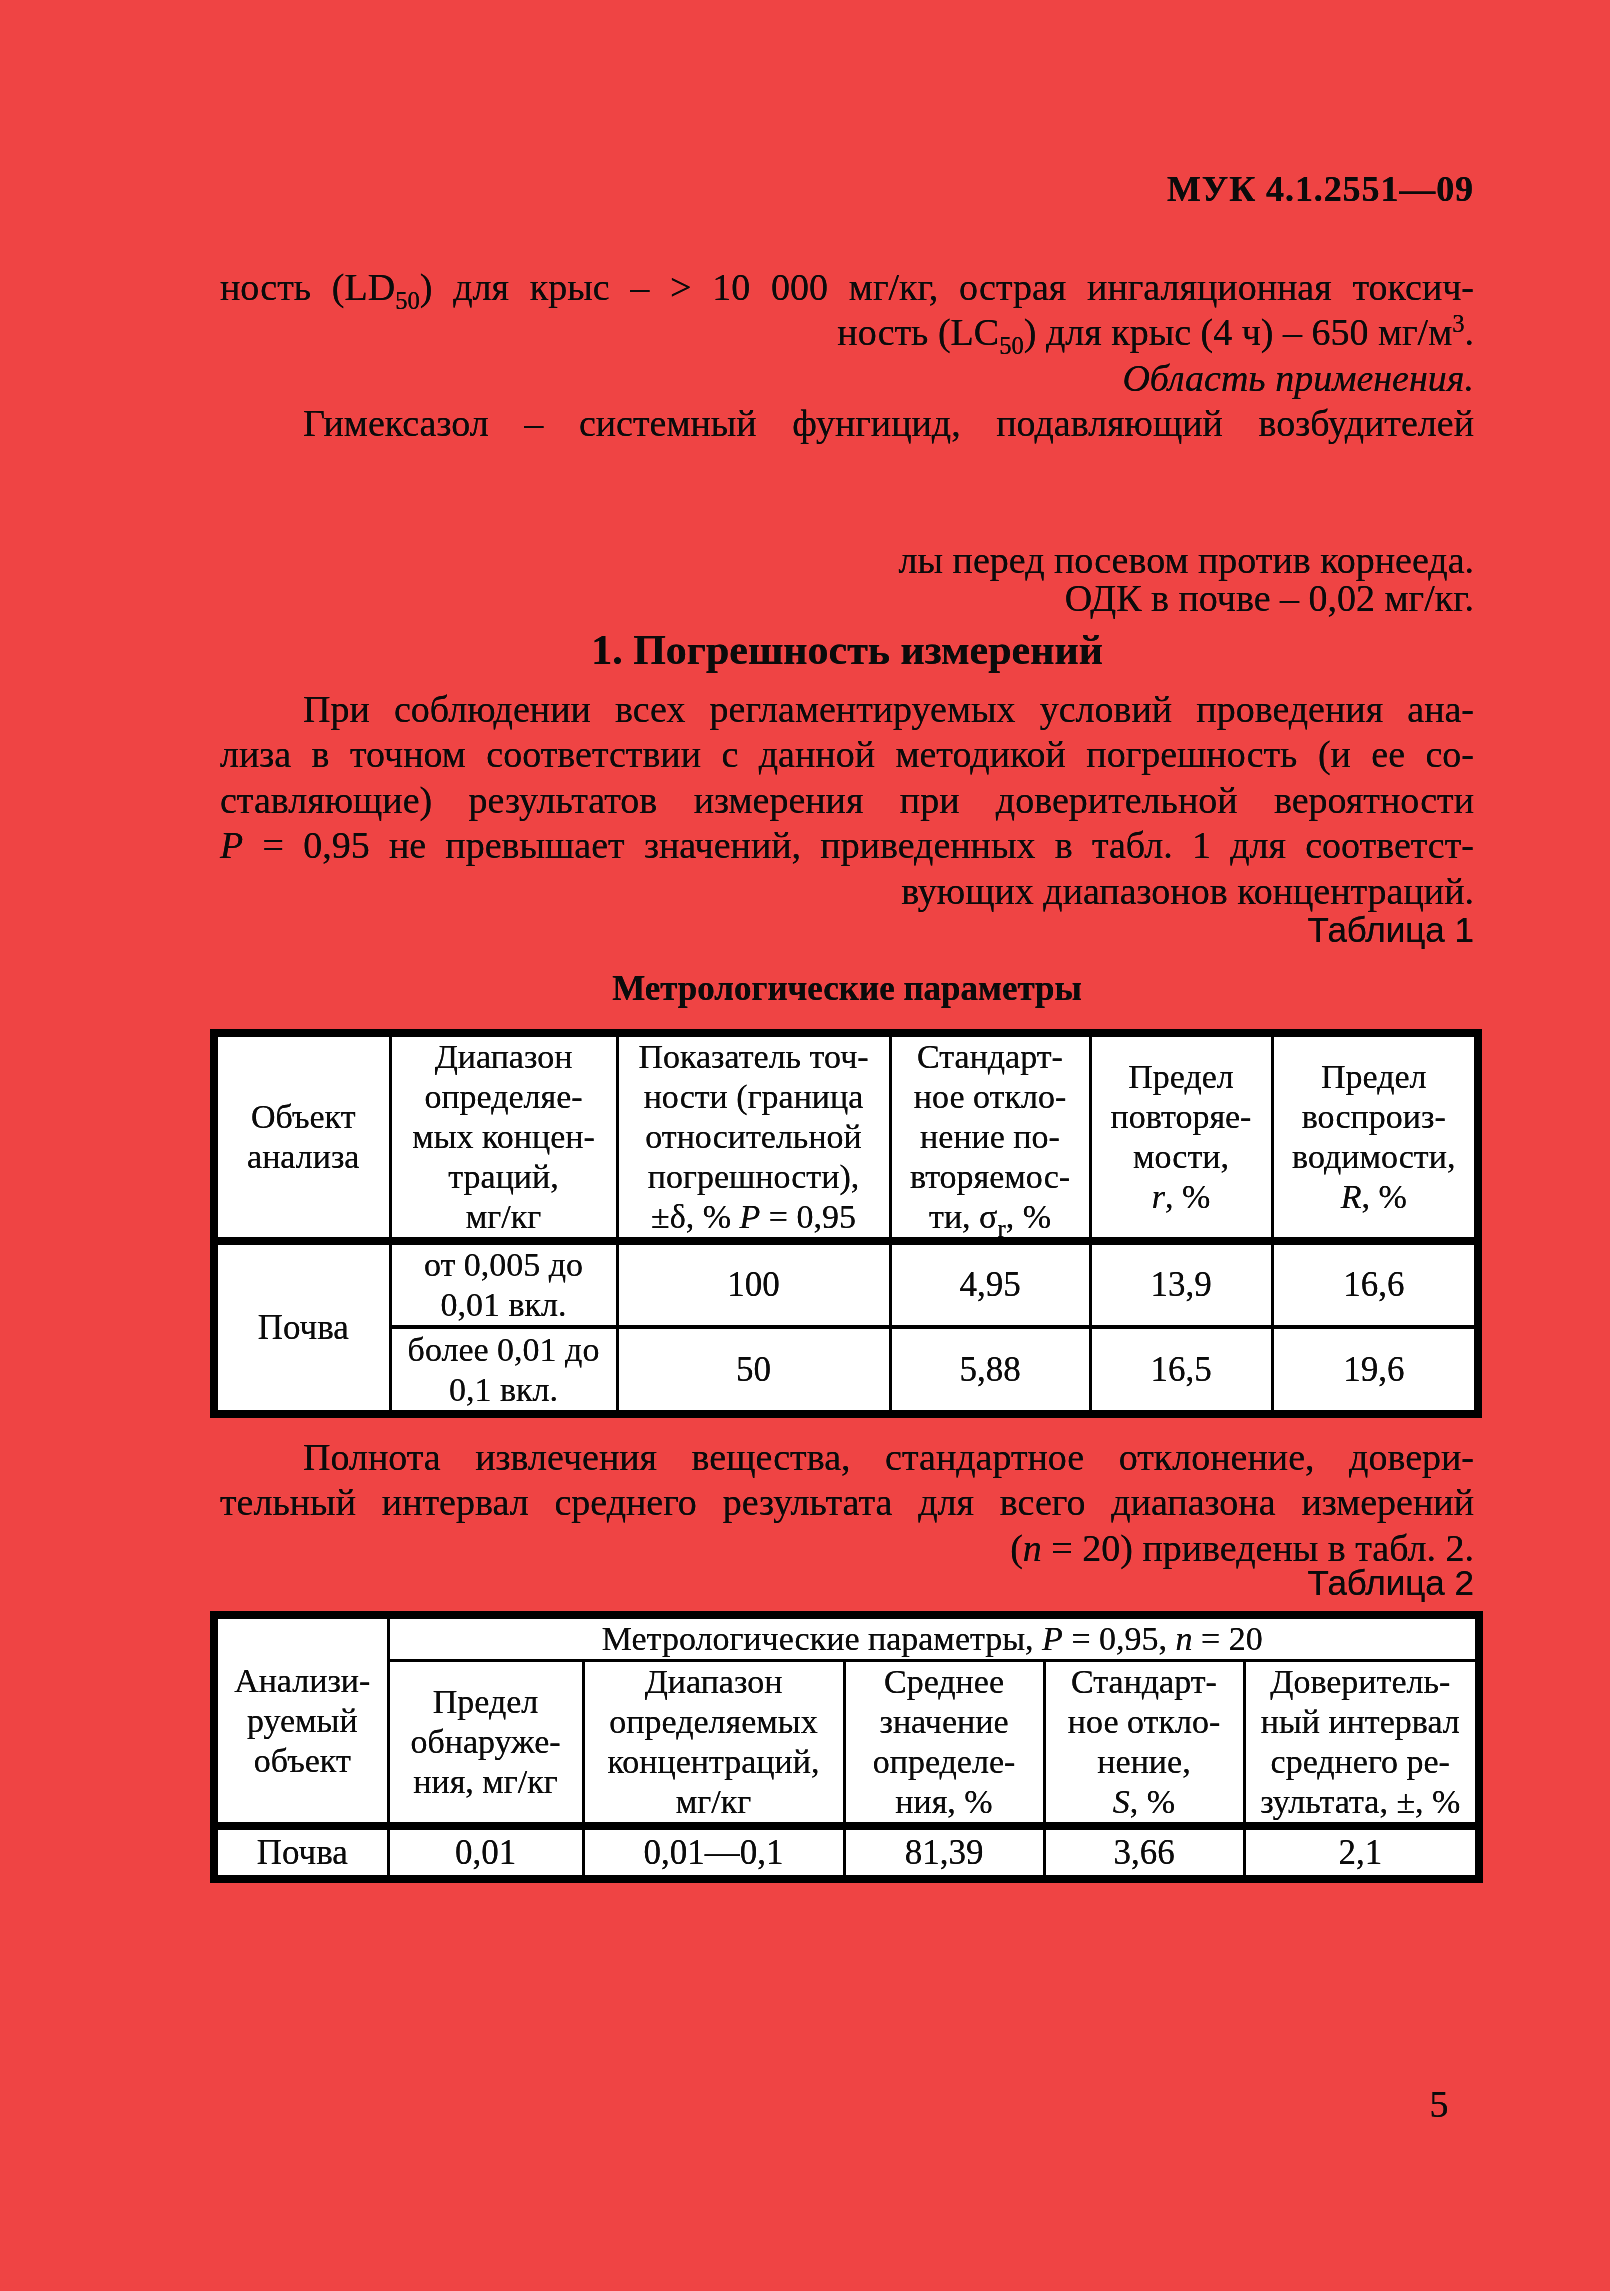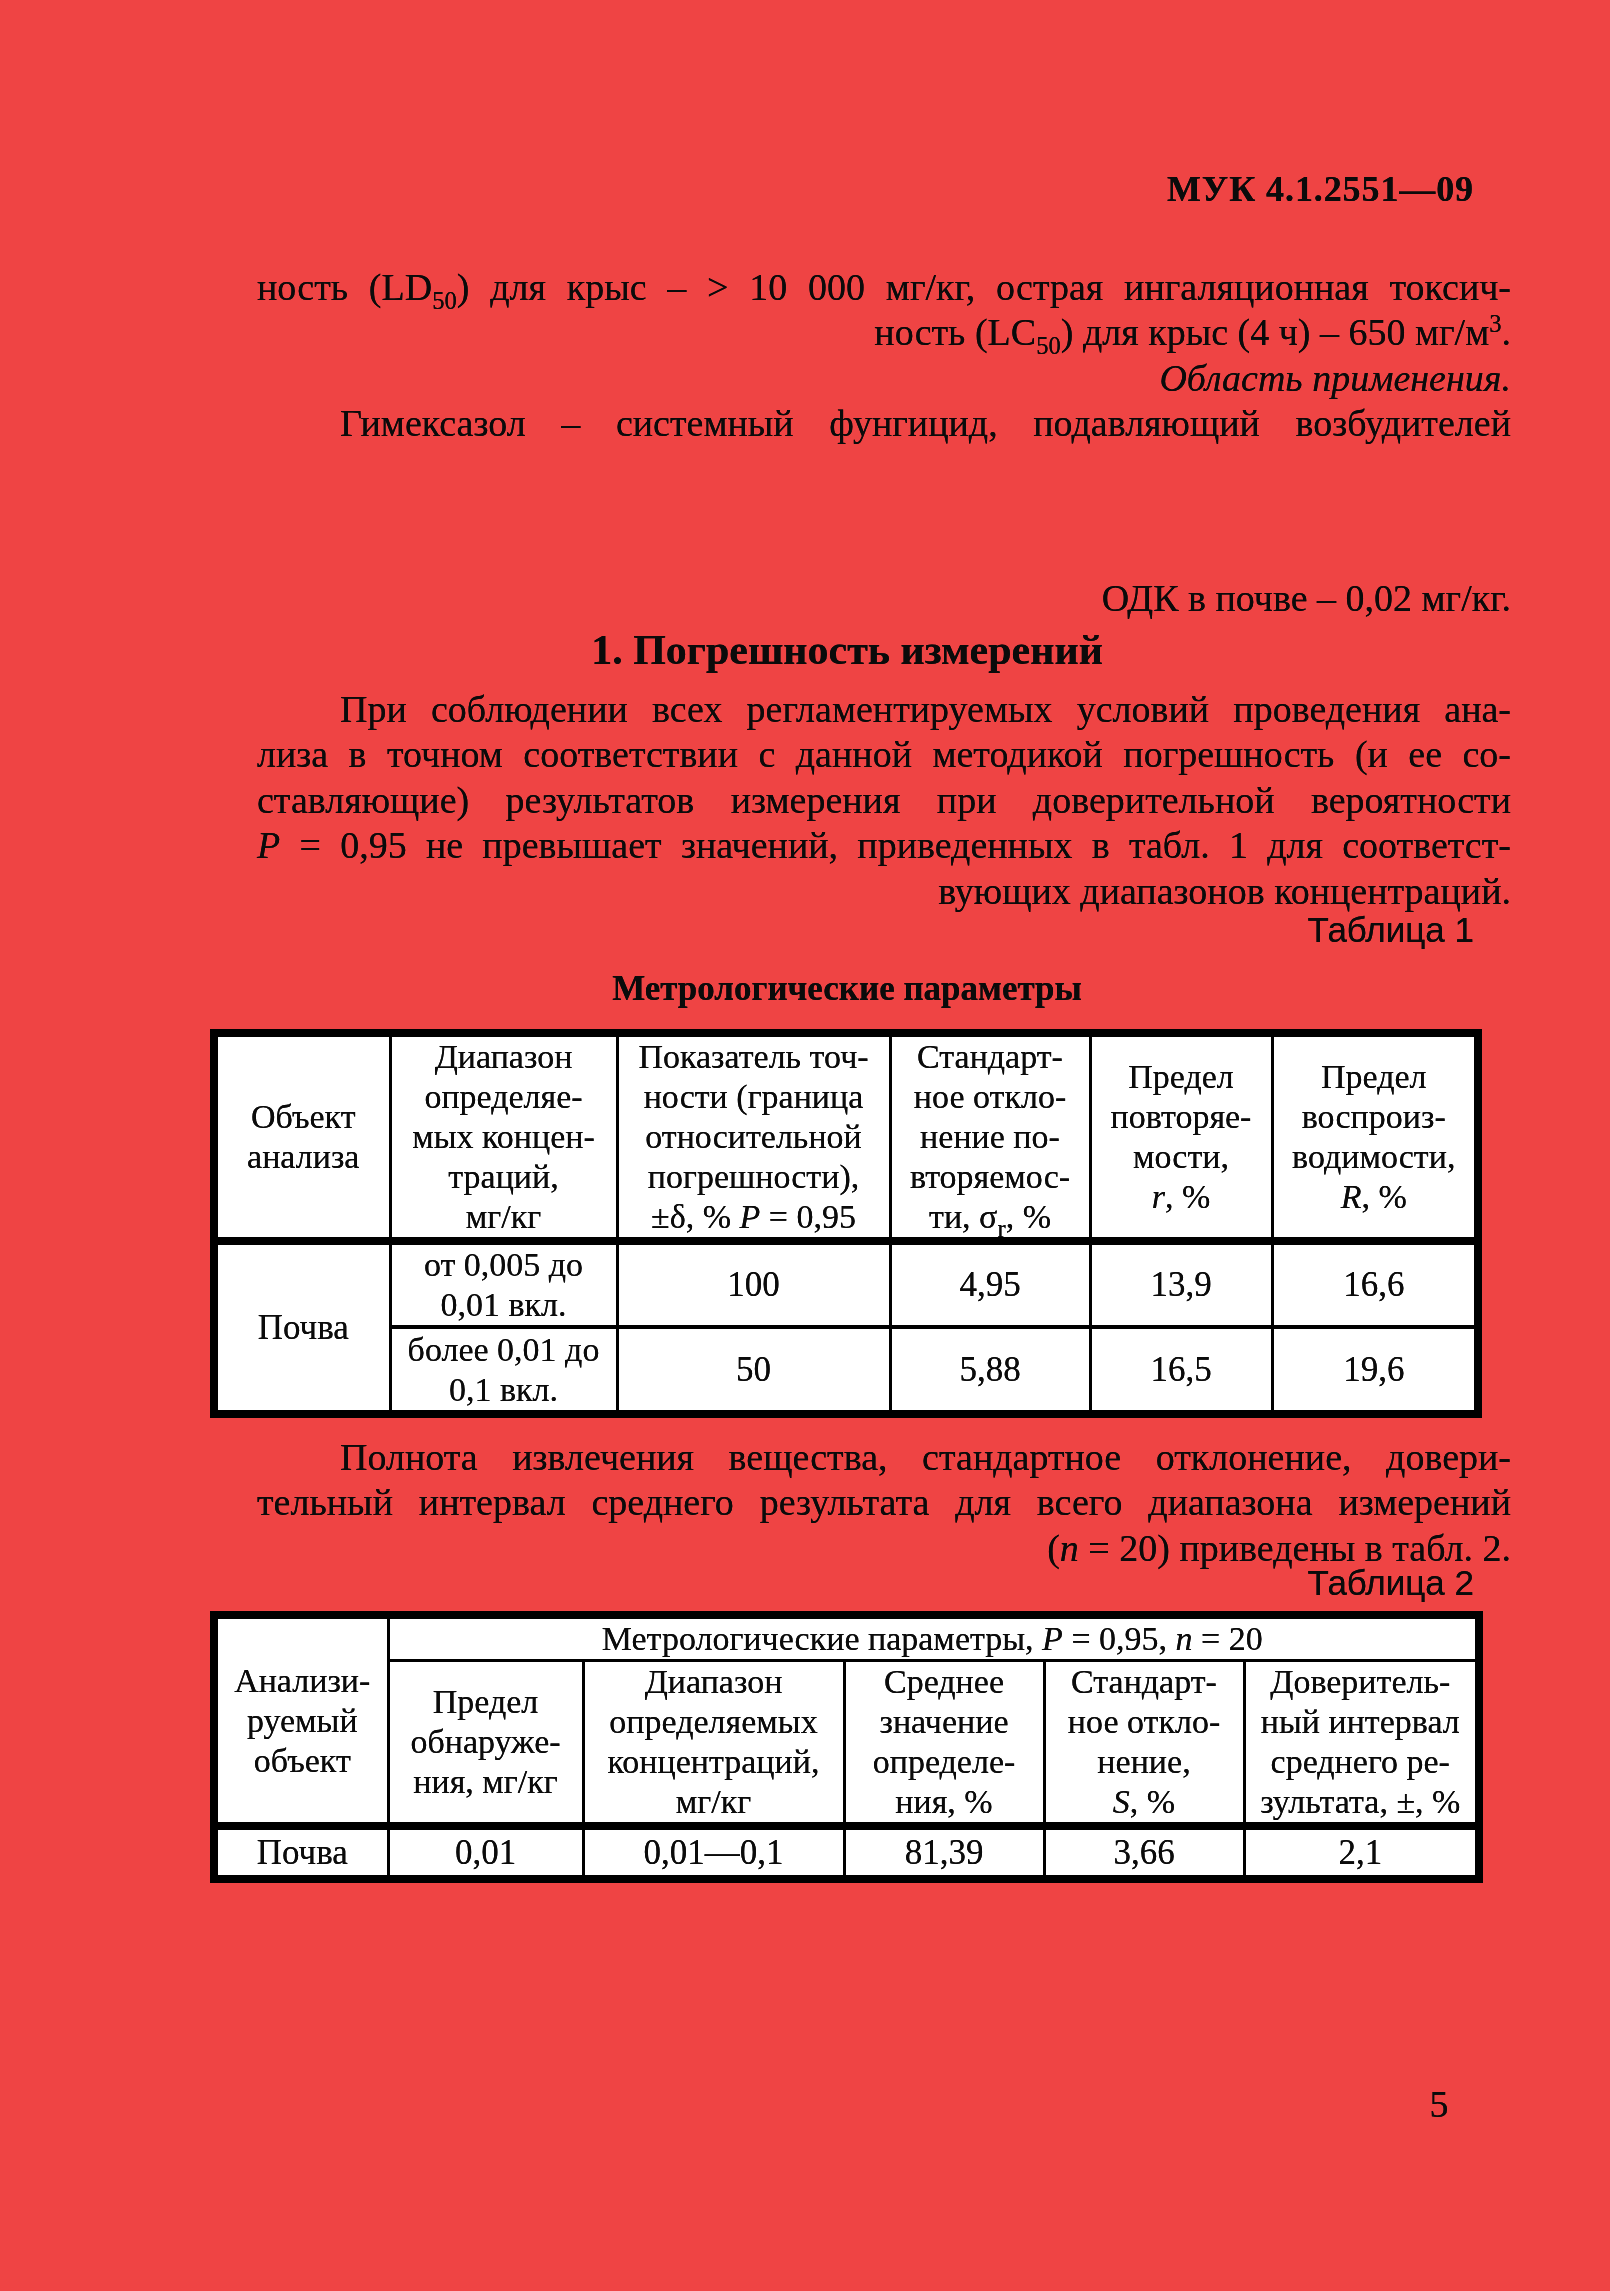--- a/index.html
+++ b/index.html
@@ -3,21 +3,21 @@
 <meta charset="utf-8">
 <style>
   html,body{margin:0;padding:0;background:#e9e9e9;}
   .page{
     position:relative;width:1611px;height:2291px;background:#ef4444;
     font-family:"Liberation Serif",serif;color:#0b0b0b;overflow:hidden;
     text-shadow:0 0 0.5px currentColor;
   }
   .line{
     position:absolute;left:220px;width:1254px;
-    font-size:38px;line-height:45px;margin-left:37px;
+    font-size:38px;line-height:45px;
   }
   .jl{text-align:justify;text-align-last:justify;}
   .ll{text-align:right;}
   .ind{padding-left:83px;width:1171px;}
   .it{font-style:italic;}
   sub{font-size:24.6px;vertical-align:-8.5px;line-height:0;}
   sup{font-size:24.6px;vertical-align:13.2px;line-height:0;}
   .doc-code{
     position:absolute;left:220px;top:168px;width:1254px;
     text-align:right;font-size:36px;font-weight:bold;letter-spacing:0.9px;
@@ -58,20 +58,21 @@
 <div class="page">
 
   <div class="doc-code">МУК 4.1.2551—09</div>
 
   <div class="line jl" style="top:265px"><span>ность (LD</span><sub>50</sub><span>) для крыс – &gt; 10 000 мг/кг, острая ингаляционная токсич-</span></div>
   <div class="line ll" style="top:310px"><span>ность (LC</span><sub>50</sub><span>) для крыс (4 ч) – 650 мг/м</span><sup>3</sup><span>.</span></div>
 
   <div class="line ll ind it" style="top:356px">Область применения.</div>
 
   <div class="line jl ind" style="top:401px">Гимексазол – системный фунгицид, подавляющий возбудителей</div>
+  <div class="line ll" style="top:538px">лы перед посевом против корнееда.</div>
 
   <div class="line ll ind" style="top:576px">ОДК в почве – 0,02 мг/кг.</div>
 
   <div class="h1">1. Погрешность измерений</div>
 
   <div class="line jl ind" style="top:687px">При соблюдении всех регламентируемых условий проведения ана-</div>
   <div class="line jl" style="top:732px">лиза в точном соответствии с данной методикой погрешность (и ее со-</div>
   <div class="line jl" style="top:778px">ставляющие) результатов измерения при доверительной вероятности</div>
   <div class="line jl" style="top:823px"><i>P</i><span> = 0,95 не превышает значений, приведенных в табл. 1 для соответст-</span></div>
   <div class="line ll" style="top:869px">вующих диапазонов концентраций.</div>

